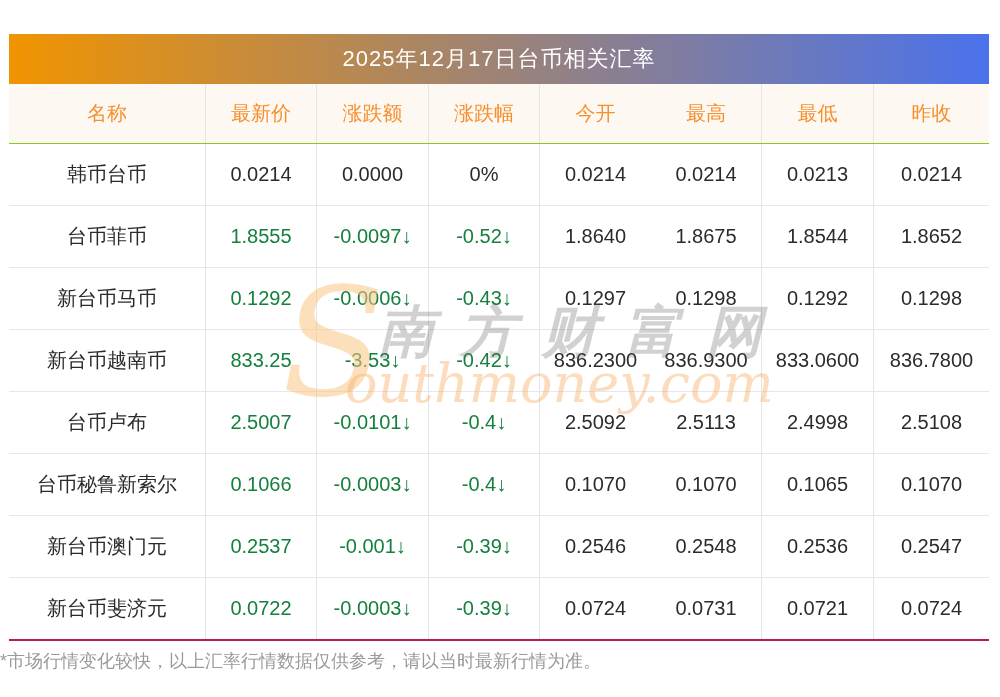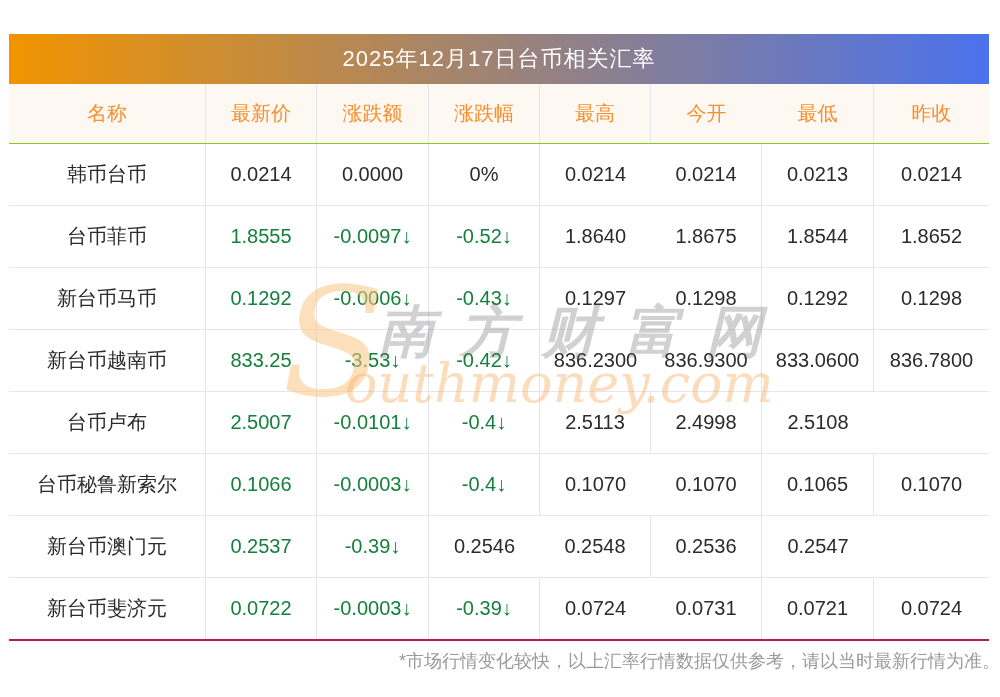--- a/index.html
+++ b/index.html
@@ -32,21 +32,21 @@
     height:100%;display:flex;align-items:center;justify-content:center;
     box-sizing:border-box;
   }
   .b-r{border-right:1px solid #e4e4ed;}
   .data-row{height:61px;border-bottom:1px solid #e6e6ee;}
   .data-row:last-child{border-bottom:2px solid #be185d;}
   .green{color:#15803d;}
 
   
   .footer{
-    position:absolute;left:0;top:649px;width:1000px;text-align:right;
+    position:absolute;left:0;top:649px;width:1000px;text-align:left;
     color:#9a9a9a;font-size:18px;
   }
 
   
   .watermark{position:absolute;left:0;top:0;width:1000px;height:697px;pointer-events:none;z-index:5;}
   .wm-s{
     position:absolute;left:282px;top:268px;
     font-family:"DejaVu Serif","Liberation Serif",serif;font-style:italic;
     font-size:150px;color:rgba(247,198,132,0.55);line-height:1;
   }
@@ -67,22 +67,22 @@
 <div class="wrap">
   <div class="titlebar">
     <span class="t">2025年12月17日台币相关汇率</span>
   </div>
 
   <div class="grid-row header-row" id="header-row">
       <div class="cell b-r">名称</div>
       <div class="cell b-r">最新价</div>
       <div class="cell b-r">涨跌额</div>
       <div class="cell b-r">涨跌幅</div>
+      <div class="cell">今开</div>
       <div class="cell b-r">最高</div>
-      <div class="cell">今开</div>
       <div class="cell b-r">最低</div>
       <div class="cell">昨收</div>
     </div>
 
   <div id="table-body">
       <div class="grid-row data-row">
         <div class="cell b-r">韩币台币</div>
         <div class="cell b-r">0.0214</div>
         <div class="cell b-r">0.0000</div>
         <div class="cell b-r">0%</div>
@@ -119,37 +119,39 @@
         <div class="cell">836.2300</div>
         <div class="cell b-r">836.9300</div>
         <div class="cell b-r">833.0600</div>
         <div class="cell">836.7800</div>
       </div>
       <div class="grid-row data-row">
         <div class="cell b-r">台币卢布</div>
         <div class="cell b-r green">2.5007</div>
         <div class="cell b-r green">-0.0101↓</div>
         <div class="cell b-r green">-0.4↓</div>
+        <div class="cell">2.5092</div>
         <div class="cell b-r">2.5113</div>
         <div class="cell b-r">2.4998</div>
         <div class="cell">2.5108</div>
       </div>
       <div class="grid-row data-row">
         <div class="cell b-r">台币秘鲁新索尔</div>
         <div class="cell b-r green">0.1066</div>
         <div class="cell b-r green">-0.0003↓</div>
         <div class="cell b-r green">-0.4↓</div>
         <div class="cell">0.1070</div>
         <div class="cell b-r">0.1070</div>
         <div class="cell b-r">0.1065</div>
         <div class="cell">0.1070</div>
       </div>
       <div class="grid-row data-row">
         <div class="cell b-r">新台币澳门元</div>
         <div class="cell b-r green">0.2537</div>
+        <div class="cell b-r green">-0.001↓</div>
         <div class="cell b-r green">-0.39↓</div>
         <div class="cell">0.2546</div>
         <div class="cell b-r">0.2548</div>
         <div class="cell b-r">0.2536</div>
         <div class="cell">0.2547</div>
       </div>
       <div class="grid-row data-row">
         <div class="cell b-r">新台币斐济元</div>
         <div class="cell b-r green">0.0722</div>
         <div class="cell b-r green">-0.0003↓</div>

